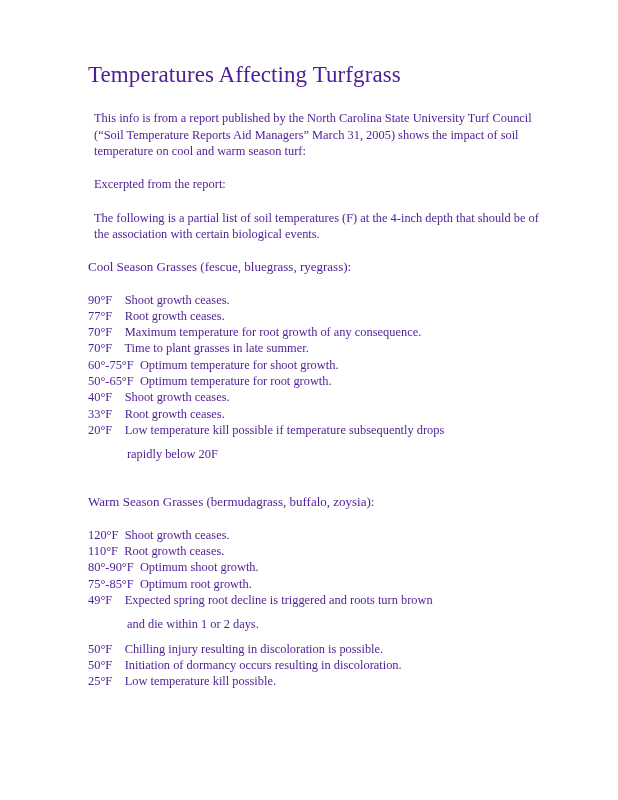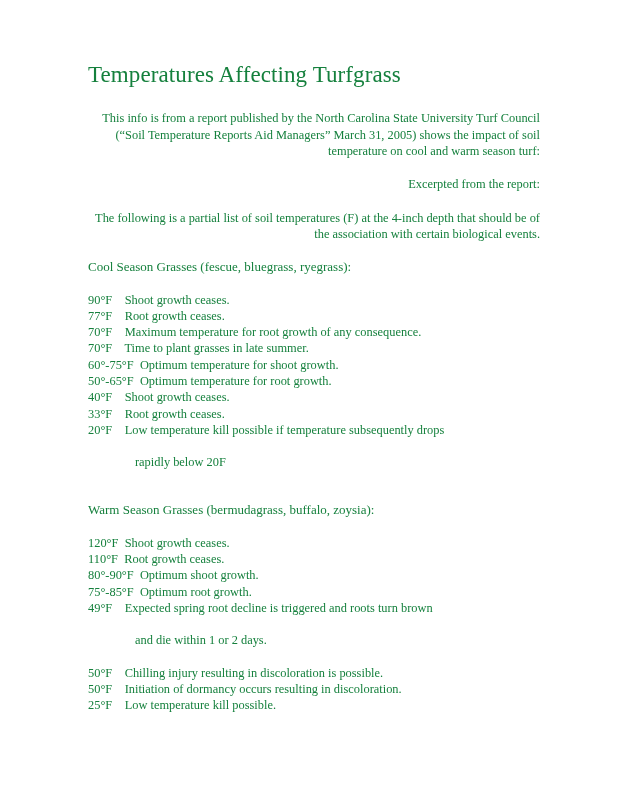--- a/index.html
+++ b/index.html
@@ -7,41 +7,41 @@
     padding: 0;
     background: #ffffff;
   }
   .page {
     position: relative;
     width: 618px;
     height: 800px;
     background: #ffffff;
     overflow: hidden;
     font-family: "Liberation Serif", "DejaVu Serif", serif;
-    color: #15803d;
+    color: #4c1d95;
     box-sizing: border-box;
   }
   .content {
     position: absolute;
     left: 88px;
     top: 62px;
     width: 452px;
   }
   .doc-title {
     font-size: 23px;
     font-weight: normal;
     line-height: 1.15;
     margin: 0 0 22px 0;
     letter-spacing: 0.1px;
   }
   .para {
     font-size: 12.4px;
     line-height: 16.3px;
     margin: 0 0 17px 6px;
-    text-align: right;
+    text-align: left;
   }
   .section-head {
     font-size: 13px;
     line-height: 16.3px;
     margin: 0 0 16px 0;
   }
   .temp-list {
     margin: 0 0 16px 0;
     padding: 0;
     list-style: none;
@@ -52,21 +52,21 @@
     white-space: pre;
     margin: 0;
   }
   .temp-row .val {
     display: inline;
   }
   .cont-line {
     font-size: 12.4px;
     line-height: 16.3px;
     white-space: pre;
-    margin: 16px;
+    margin: 8px;
   }
   .spacer-warm {
     height: 16px;
   }
 </style>
 </head>
 <body>
 
 <div class="page">
   <div class="content">

